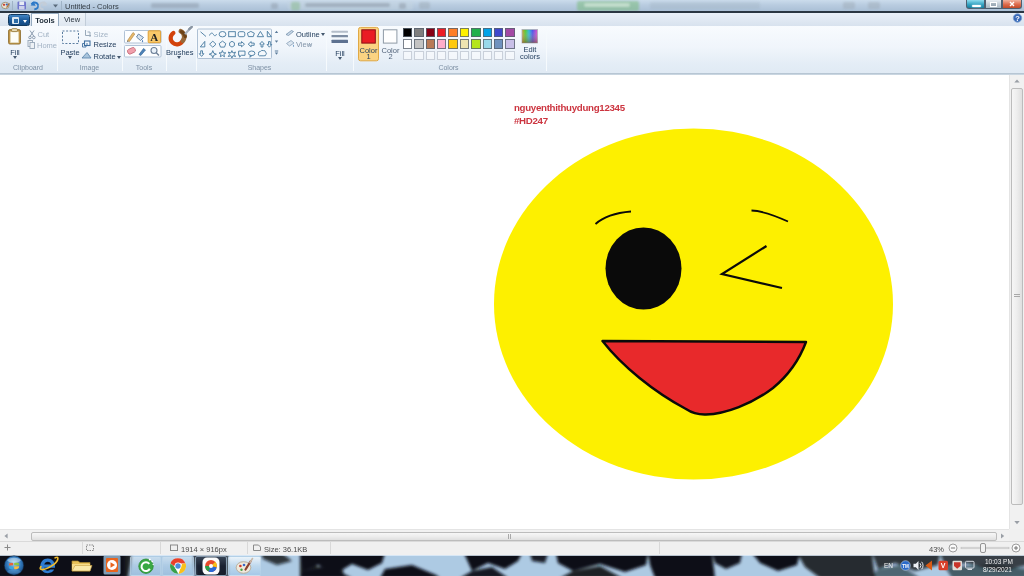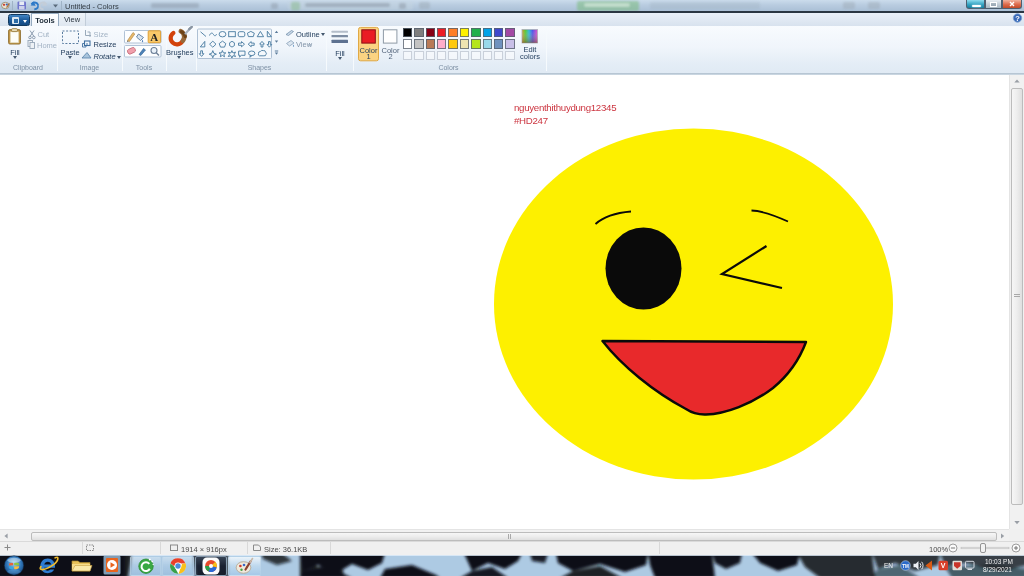--- a/index.html
+++ b/index.html
@@ -34,21 +34,21 @@
 .glabel { position:absolute; top:63.5px; width:60px; text-align:center; font-size:7px; color:#7e90a4; }
 .rtxt { font-size:7.5px; color:#243f5e; position:absolute;text-align:center; }
 .rtxtg { font-size:7.5px; color:#a3b3c4; position:absolute; }
 .ctr { text-align:center; }
 .caret { position:absolute; width:0; height:0; border-left:2.5px solid transparent; border-right:2.5px solid transparent; border-top:3px solid #44586e; }
 .pal { position:absolute; width:9.6px; height:9.3px; border:1px solid rgba(88,98,110,0.8); }
 .pal3 { position:absolute; width:9.6px; height:9.6px; border:1px solid #c9d0da; background:rgba(250,251,253,0.6); }
 
 
 #canvasarea { left:0; top:75px; width:1009px; height:454px; background:#ffffff; }
-#redtext { position:absolute; left:514px; top:100.5px; color:#cc3540; font-size:9.7px; line-height:13.5px; letter-spacing:-0.3px; font-weight:normal;}
+#redtext { position:absolute; left:514px; top:100.5px; color:#cc3540; font-size:9.7px; line-height:13.5px; letter-spacing:-0.3px; font-weight:bold;}
 
 
 #vscroll { left:1009px; top:75px; width:15px; height:454px; background:#f1f1f1; border-left:1px solid #e4e4e4;}
 #vthumb { position:absolute; left:1px; top:13px; width:12px; height:417px; background:linear-gradient(90deg,#f6f6f6,#ededed 50%,#dfdfdf); border:1px solid #bcbcbc; border-radius:2px;}
 #hscroll { left:0; top:529px; width:1009px; height:12px; background:#f1f1f1; border-top:1px solid #e4e4e4;}
 #hthumb { position:absolute; left:31px; top:1.5px; width:966px; height:9px; background:linear-gradient(180deg,#f6f6f6,#ededed 50%,#dfdfdf); border:1px solid #bcbcbc; border-radius:2px;}
 .sgrip { position:absolute; background:#a9a9a9; }
 
 
 #statusbar { left:0; top:541px; width:1024px; height:14px; background:#f0f0f0; border-top:1px solid #dadada; }
@@ -268,21 +268,21 @@
   </svg>
 
   <div class="rtxt ctr" style="left:2px;top:47.5px;width:26px;">Fill</div>
   <div class="caret" style="left:12.5px;top:55.5px;"></div>
   <div class="rtxtg" style="left:37.5px;top:30px;">Cut</div>
   <div class="rtxtg" style="left:37px;top:40.5px;">Home</div>
   <div class="rtxt ctr" style="left:59px;top:47.5px;width:22px;">Paste</div>
   <div class="caret" style="left:68px;top:55.5px;"></div>
   <div class="rtxtg" style="left:93.5px;top:29.5px;">Size</div>
   <div class="rtxt" style="left:93.5px;top:40px;">Resize</div>
-  <div class="rtxt" style="left:93.5px;top:52px;font-style:italic;">Rotate</div>
+  <div class="rtxt" style="left:93.5px;top:52px;">Rotate</div>
   <div class="caret" style="left:117px;top:56px;"></div>
   <div class="rtxt ctr" style="left:166px;top:47.5px;width:26px;">Brushes</div>
   <div class="caret" style="left:176.5px;top:56px;"></div>
   <div class="rtxt" style="left:296px;top:29.5px;">Outline</div>
   <div class="caret" style="left:321px;top:33px;"></div>
   <div style="position:absolute;font-size:7.5px;color:#8496aa;left:296px;top:40px;">View</div>
   <div style="position:absolute;width:0;height:0;border-left:2.5px solid transparent;border-right:2.5px solid transparent;border-top:3px solid #a8b7c7;left:308px;top:43.5px;"></div>
   <div class="rtxt ctr" style="left:327px;top:48.5px;width:26px;">Fill</div>
   <div class="caret" style="left:337.5px;top:57px;"></div>
   <div class="rtxt ctr" style="left:356px;top:47.6px;width:25px;line-height:6.3px;">Color<br>1</div>
@@ -362,21 +362,21 @@
       <path d="M253.5 4 L258.5 4 L260.5 6 L260.5 9.5 L253.5 9.5 Z"></path>
     </g>
   </svg>
   <div class="stxt" style="left:181px;">1914 × 916px</div>
   <div class="stxt" style="left:264px;">Size: 36.1KB</div>
   <div class="ssep" style="left:82px;"></div>
   <div class="ssep" style="left:160px;"></div>
   <div class="ssep" style="left:247px;"></div>
   <div class="ssep" style="left:330px;"></div>
   <div class="ssep" style="left:659px;"></div>
-  <div class="stxt" style="left:929px;">100%</div>
+  <div class="stxt" style="left:929px;">43%</div>
   <svg class="abs" style="left:944px;top:541px;" width="80" height="14" viewBox="0 0 80 14">
     <circle cx="9" cy="7" r="4" fill="#fbfbfb" stroke="#919191" stroke-width="0.9"></circle>
     <path d="M6.9 7 L11.1 7" stroke="#666" stroke-width="0.9"></path>
     <rect x="17" y="6.2" width="48" height="1.6" fill="#e8e8e8" stroke="#b5b5b5" stroke-width="0.5"></rect>
     <rect x="36.5" y="2.5" width="5" height="9" rx="1.5" fill="#f2f2f2" stroke="#8a8a8a" stroke-width="0.9"></rect>
     <circle cx="72" cy="7" r="4" fill="#fbfbfb" stroke="#919191" stroke-width="0.9"></circle>
     <path d="M70 7 L74 7 M72 5 L72 9" stroke="#666" stroke-width="0.9"></path>
   </svg>
 
   <div id="taskbar" class="abs">

